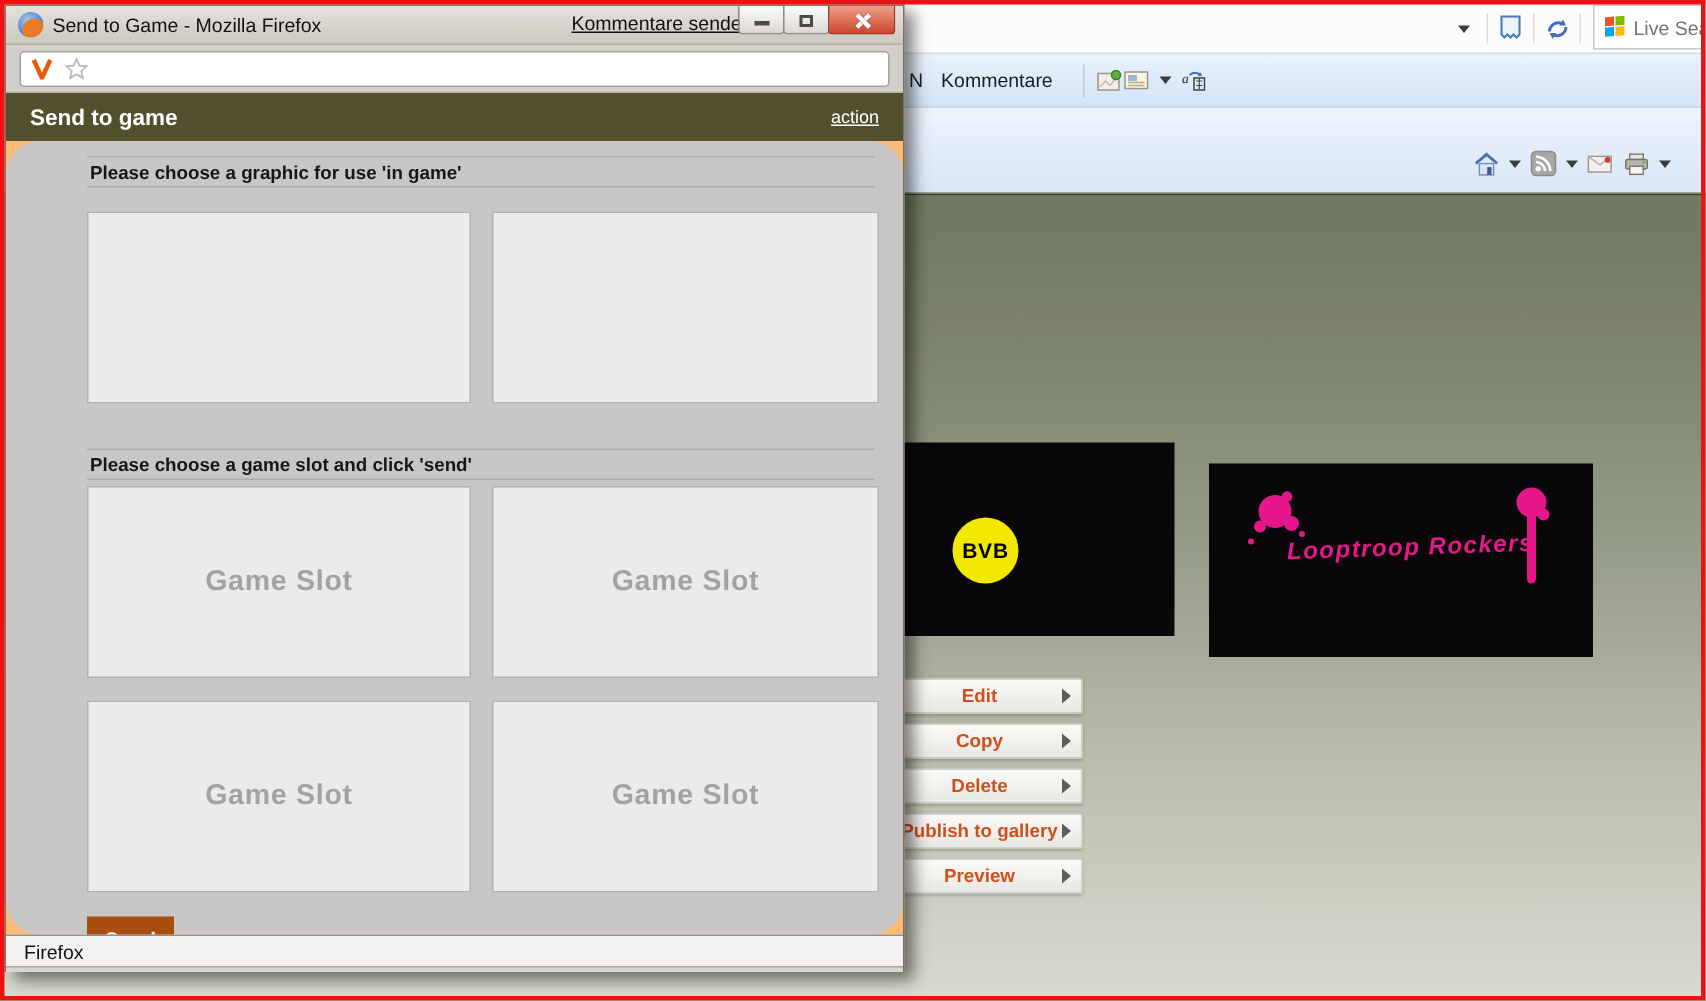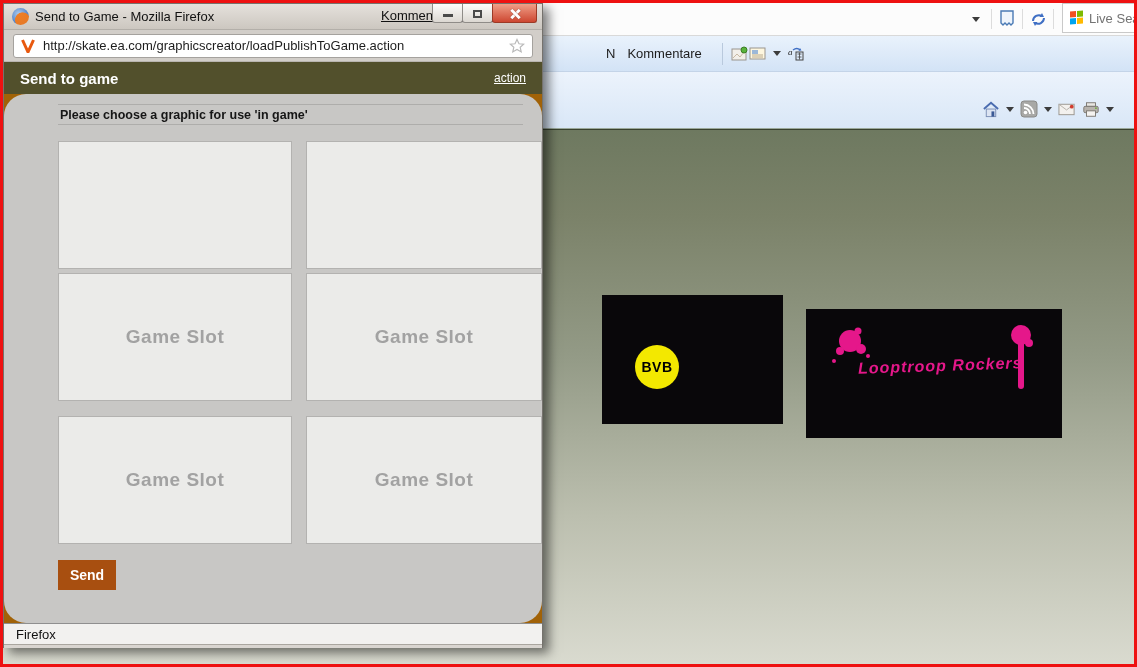--- a/index.html
+++ b/index.html
@@ -74,22 +74,22 @@
   .act-btn { position:relative; width:124px; height:24px; margin-bottom:6px;
              background:linear-gradient(#fbfaf8,#e8e7e2); border:1px solid #c9c8c2; border-radius:2px;
              box-shadow:0 1px 2px rgba(0,0,0,.18); display:flex; align-items:center; justify-content:center;
              color:#cf4f1c; font-size:12.5px; font-weight:bold; white-space:nowrap; padding-right:14px; cursor:pointer; }
   .act-btn .tri-right { position:absolute; right:7px; border-left-color:#5d5d5a; }
   .grunge { position:absolute; left:478px; top:196px; width:58px; height:92px; filter:blur(3px); opacity:.7;
             background:radial-gradient(ellipse at 50% 30%, #fff 0 28%, transparent 70%),
                        radial-gradient(ellipse at 40% 70%, rgba(255,255,255,.8) 0 20%, transparent 60%); }
 
   
-  .popup { position:absolute; left:3px; top:3px; width:540px; height:645px; z-index:10;
-           border:1px solid #75726d; background:#a16207; box-shadow:6px 5px 10px rgba(0,0,0,.5); }
+  .popup { position:absolute; left:3px; top:3px; width:600px; height:645px; z-index:10;
+           border:1px solid #75726d; background:#fdba74; box-shadow:6px 5px 10px rgba(0,0,0,.5); }
   .titlebar { position:relative; height:26px; background:linear-gradient(#e5e1dc,#ccc7c0);
               border-bottom:1px solid #b3afa9; display:flex; align-items:center; gap:6px; padding-left:8px;
               font-size:13px; color:#111; }
   .fficon { width:17px; height:17px; border-radius:50%; flex:none;
             background:radial-gradient(circle at 62% 70%, rgba(240,122,30,.95) 0 45%, rgba(240,122,30,0) 49%),
                        radial-gradient(circle at 40% 35%, #aecdf0 0%, #3e72bf 75%); }
   .feedback { position:absolute; left:377px; top:4px; font-size:13px; color:#111;
               text-decoration:underline; cursor:pointer; }
   .winbtns { position:absolute; right:5px; top:0; display:flex; }
   .wbtn { width:31px; height:19px; border:1px solid #8f8c88; border-top:none; border-radius:0 0 3px 3px;
@@ -299,20 +299,42 @@
       <span class="loop-text">Looptroop Rockers</span>
       <svg class="splat" style="left:198px;top:12px" width="34" height="80" viewBox="0 0 34 80">
         <circle cx="17" cy="14" r="10" fill="#e5178a"></circle>
         <circle cx="25" cy="22" r="4" fill="#e5178a"></circle>
         <rect x="14" y="20" width="6" height="48" rx="3" fill="#e5178a"></rect>
       </svg>
     </div>
 
     <span class="next-arrow"></span>
 
+    <div class="actions">
+      <div class="act-btn">
+        <span>Edit</span>
+        <span class="tri-right"></span>
+      </div>
+      <div class="act-btn">
+        <span>Copy</span>
+        <span class="tri-right"></span>
+      </div>
+      <div class="act-btn">
+        <span>Delete</span>
+        <span class="tri-right"></span>
+      </div>
+      <div class="act-btn">
+        <span>Publish to gallery</span>
+        <span class="tri-right"></span>
+      </div>
+      <div class="act-btn">
+        <span>Preview</span>
+        <span class="tri-right"></span>
+      </div>
+    </div>
 
     <div class="grunge"></div>
   </div>
 
   <div class="popup">
     <div class="titlebar">
       <span class="fficon"></span>
       <span>Send to Game - Mozilla Firefox</span>
       <span class="feedback">Kommentare senden</span>
       <div class="winbtns">
@@ -326,39 +348,39 @@
             <span class="g-close"></span>
           </span>
       </div>
     </div>
 
     <div class="urlrow">
       <div class="urlbox">
         <svg width="14" height="14" viewBox="0 0 14 14">
           <path d="M1.5 1 L7 13 L12.5 1" fill="none" stroke="#e8590f" stroke-width="3"></path>
         </svg>
-        <span class="urltext">http://skate.ea.com/graphicscreator/loadPublishToGame.action</span>
         <svg width="16" height="16" viewBox="0 0 16 16">
           <path d="M8 1.5 l2 4.3 4.7 .4 -3.5 3.1 1 4.6 -4.2 -2.4 -4.2 2.4 1 -4.6 -3.5 -3.1 4.7 -.4 z" fill="#fff" stroke="#b9b9b9" stroke-width="1.2"></path>
         </svg>
       </div>
     </div>
 
     <div class="dlg-header">
       <span class="dlg-title">Send to game</span>
       <span class="dlg-close">action</span>
     </div>
 
     <div class="dlg-body">
       <div class="sec-head sec1">Please choose a graphic for use 'in game'</div>
       <div class="boxgrid g1">
         <div class="slotbox"></div>
         <div class="slotbox wide"></div>
       </div>
 
+      <div class="sec-head sec2">Please choose a game slot and click 'send'</div>
       <div class="boxgrid s1">
         <div class="slotbox">
           <span class="slot-label">Game Slot</span>
         </div>
         <div class="slotbox wide">
           <span class="slot-label">Game Slot</span>
         </div>
       </div>
       <div class="boxgrid s2">
         <div class="slotbox">

